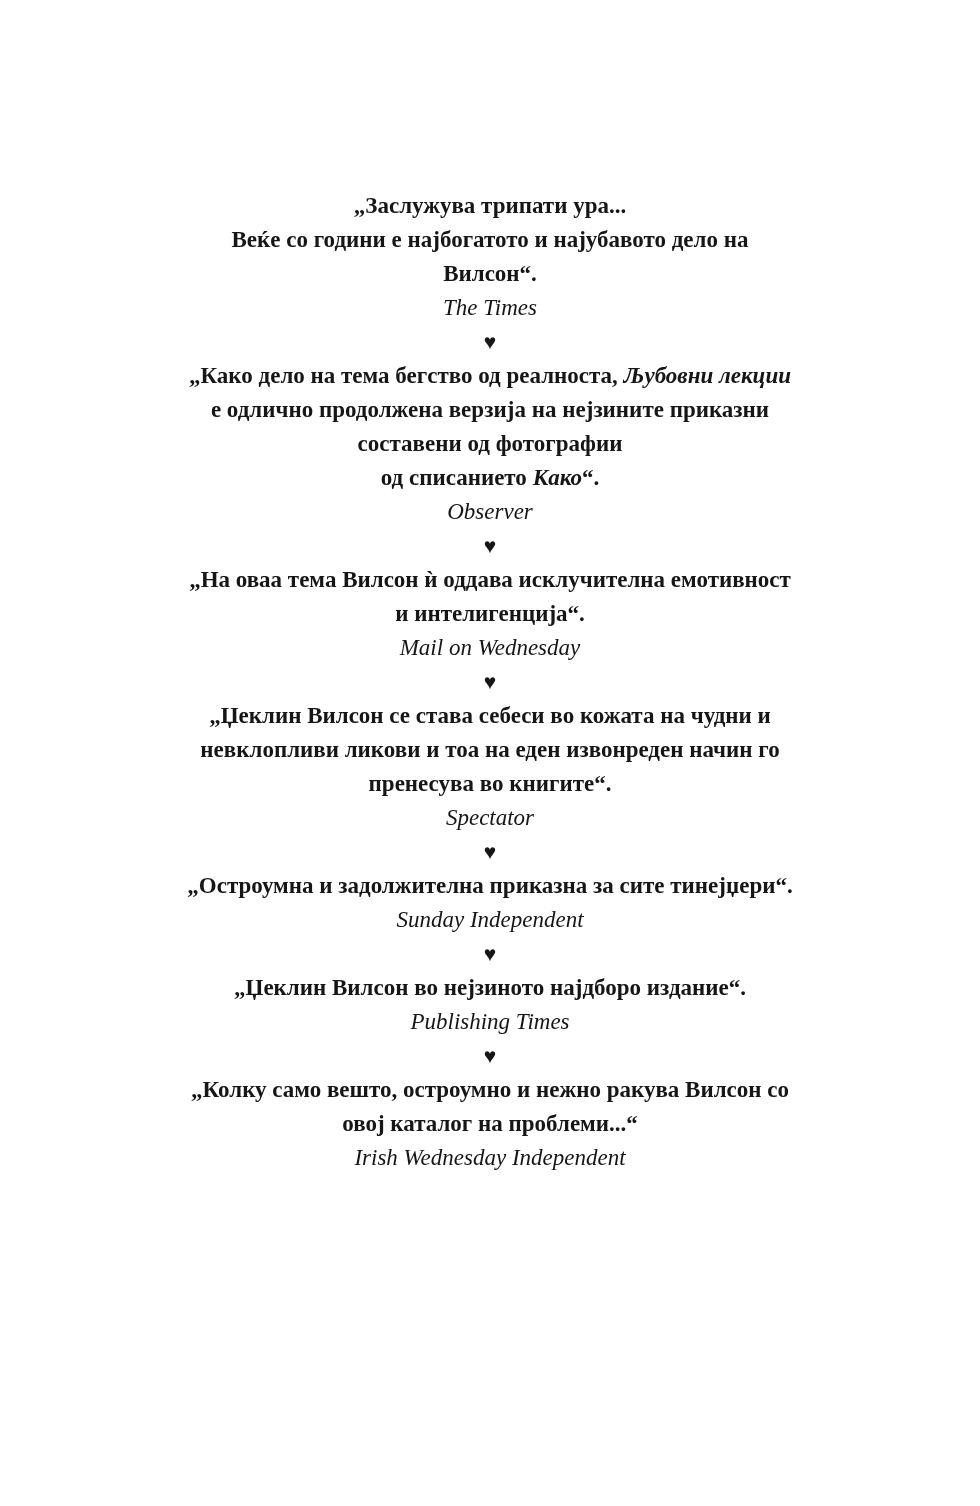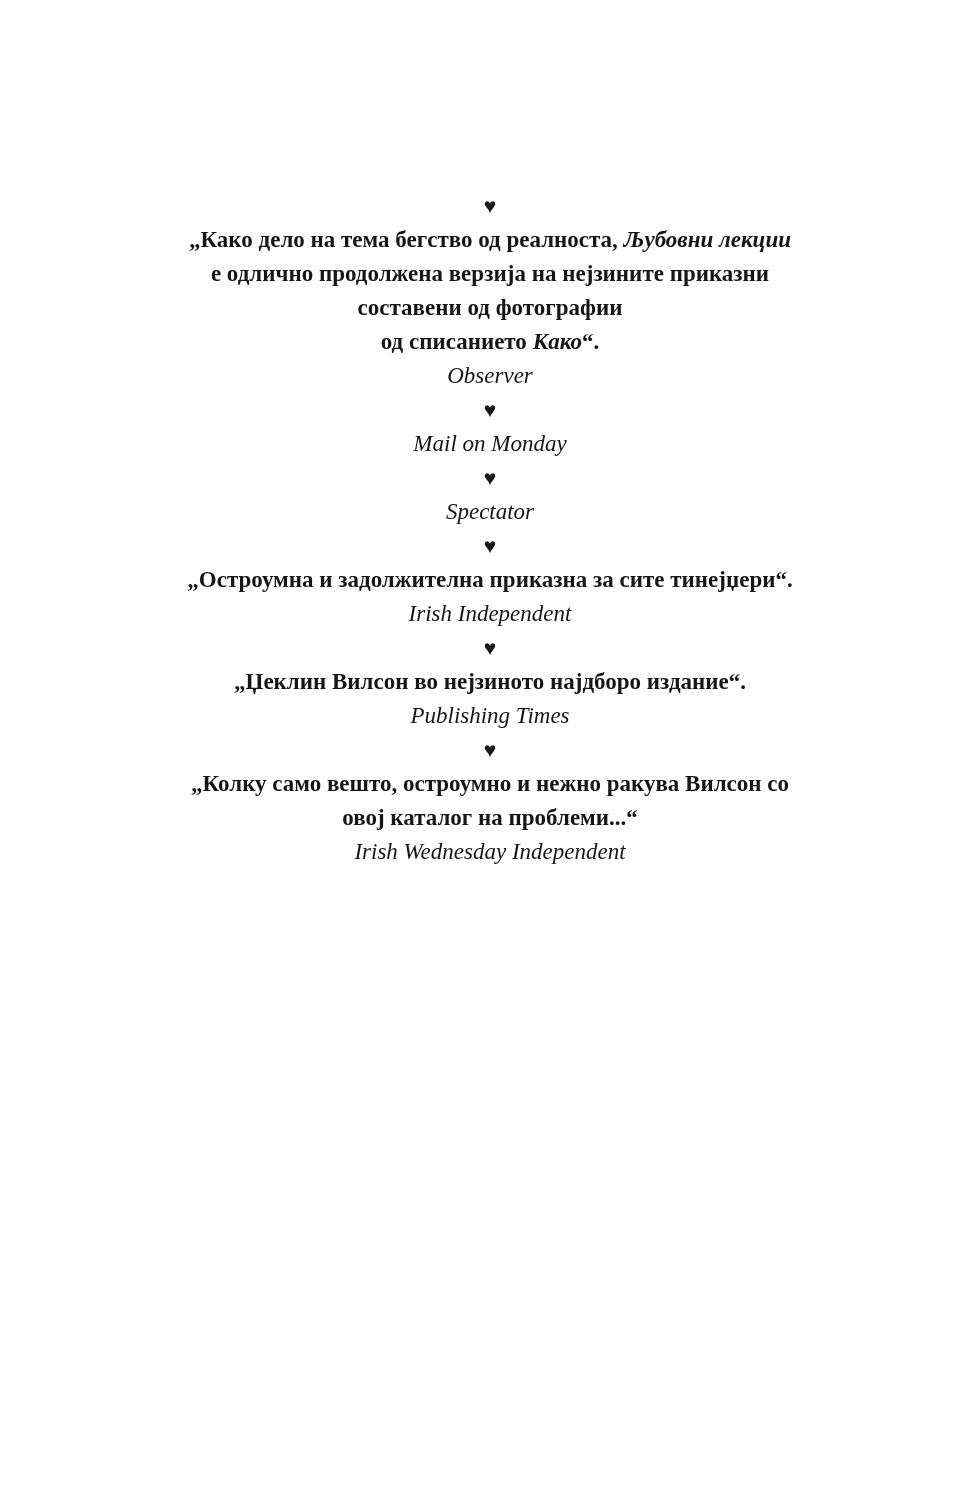--- a/index.html
+++ b/index.html
@@ -46,40 +46,51 @@
     line-height: 34px;
     font-style: normal;
     font-weight: normal;
   }
 </style>
 </head>
 <body>
 
 <div class="page" style="background: rgb(255, 255, 255);">
   <main class="quotes" id="quotes-container" style="color: rgb(22, 22, 22);">
+      <div class="quote-block">
+        <p class="quote-text"><span class="run-regular">„Заслужува трипати ура...
+Веќе со години е најбогатото и најубавото дело на
+Вилсон“.</span></p>
+        <p class="quote-source">The Times</p>
+      </div>
       <div class="heart-separator">♥</div>
       <div class="quote-block">
         <p class="quote-text"><span class="run-regular">„Како дело на тема бегство од реалноста, </span><span class="run-italic">Љубовни лекции</span><span class="run-regular">
 е одлично продолжена верзија на нејзините приказни
 составени од фотографии
 од списанието </span><span class="run-italic">Како</span><span class="run-regular">“.</span></p>
         <p class="quote-source">Observer</p>
       </div>
       <div class="heart-separator">♥</div>
       <div class="quote-block">
-        <p class="quote-source">Mail on Monday</p>
+        <p class="quote-text"><span class="run-regular">„На оваа тема Вилсон ѝ оддава исклучителна емотивност
+и интелигенција“.</span></p>
+        <p class="quote-source">Mail on Wednesday</p>
       </div>
       <div class="heart-separator">♥</div>
       <div class="quote-block">
+        <p class="quote-text"><span class="run-regular">„Џеклин Вилсон се става себеси во кожата на чудни и
+невклопливи ликови и тоа на еден извонреден начин го
+пренесува во книгите“.</span></p>
         <p class="quote-source">Spectator</p>
       </div>
       <div class="heart-separator">♥</div>
       <div class="quote-block">
         <p class="quote-text"><span class="run-regular">„Остроумна и задолжителна приказна за сите тинејџери“.</span></p>
-        <p class="quote-source">Irish Independent</p>
+        <p class="quote-source">Sunday Independent</p>
       </div>
       <div class="heart-separator">♥</div>
       <div class="quote-block">
         <p class="quote-text"><span class="run-regular">„Џеклин Вилсон во нејзиното најдборо издание“.</span></p>
         <p class="quote-source">Publishing Times</p>
       </div>
       <div class="heart-separator">♥</div>
       <div class="quote-block">
         <p class="quote-text"><span class="run-regular">„Колку само вешто, остроумно и нежно ракува Вилсон со
 овој каталог на проблеми...“</span></p>

